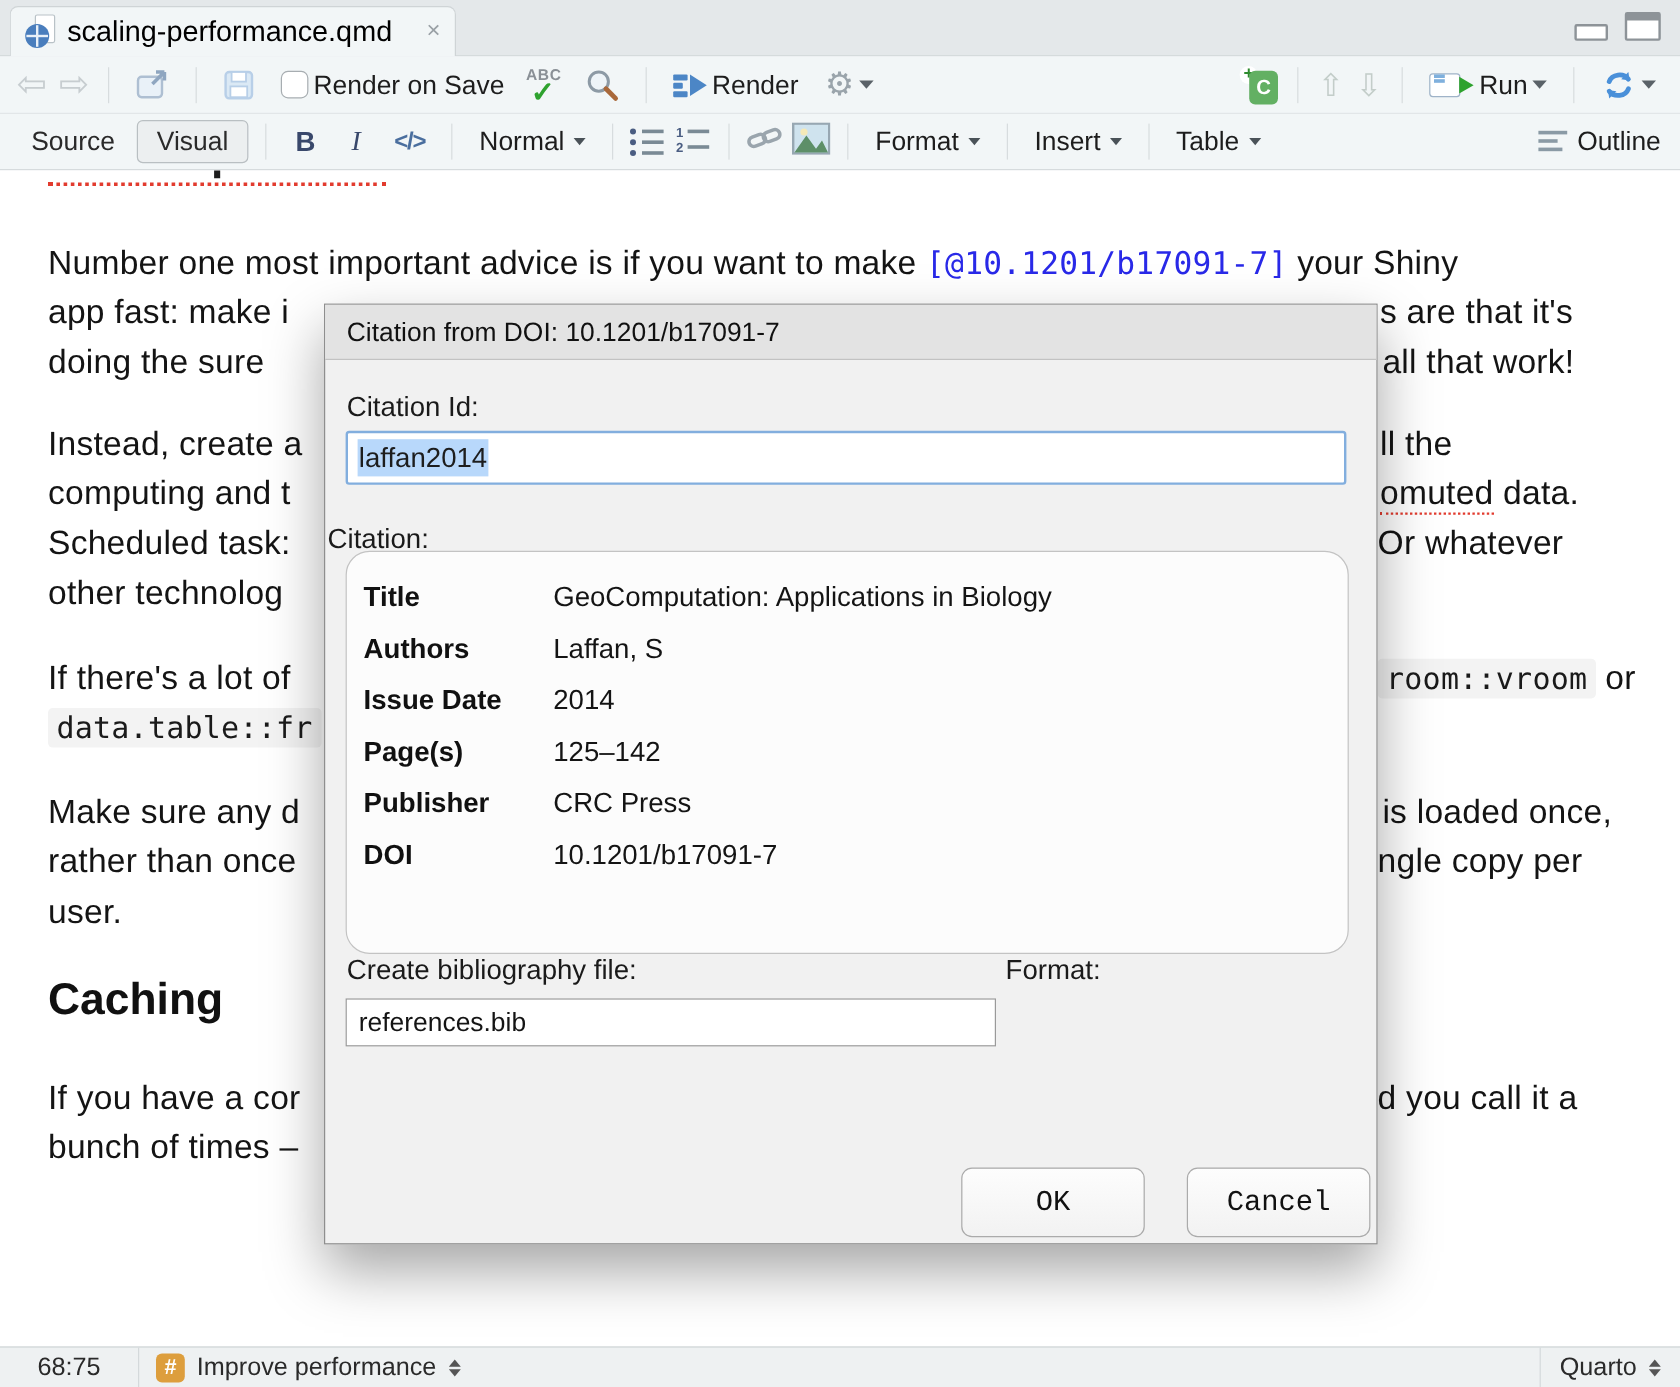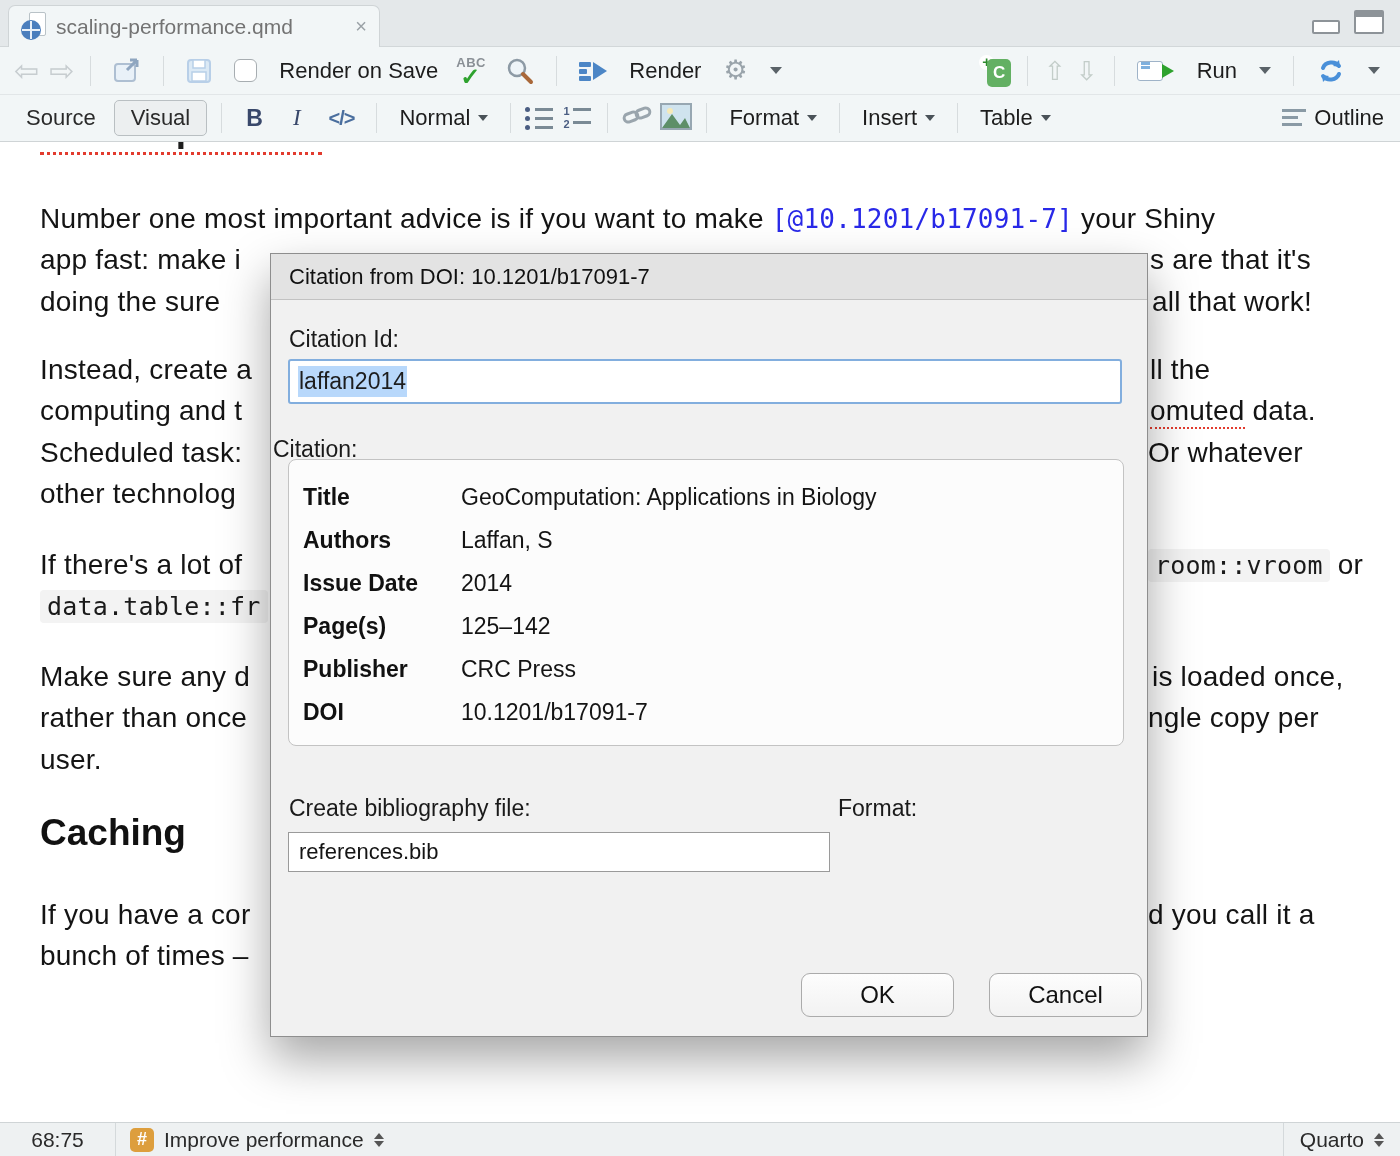--- a/index.html
+++ b/index.html
@@ -8,30 +8,30 @@
   .app { position:relative; width:1400px; height:1156px; background:#fff; overflow:hidden; }
 
   
   .tab-bar { position:absolute; left:0; top:0; width:1400px; height:47px; background:#e4e8ea; border-bottom:1px solid #d2d7d9; }
   .tab { position:absolute; left:8px; top:5px; width:372px; height:42px; background:#f2f6f7; border:1px solid #cfd4d6; border-bottom:none; border-radius:7px 7px 0 0; display:flex; align-items:center; padding:0 12px; gap:9px; }
   .qmd-icon { position:relative; width:26px; height:30px; flex:0 0 auto; }
   .qmd-icon .page { position:absolute; left:8px; top:0; width:17px; height:24px; background:#fff; border:1.5px solid #b9c2c7; border-radius:2px; }
   .qmd-icon .globe { position:absolute; left:0; top:8px; width:20px; height:20px; border-radius:50%; background:#4a7ebd; }
   .qmd-icon .globe::before { content:""; position:absolute; left:9px; top:1px; width:2px; height:18px; background:#e8f0f8; }
   .qmd-icon .globe::after { content:""; position:absolute; left:1px; top:9px; width:18px; height:2px; background:#e8f0f8; }
-  .tab-title { font-size:21px; color:#737373; white-space:nowrap; }
+  .tab-title { font-size:24px; color:#000000; white-space:nowrap; }
   .tab-close { margin-left:auto; font-size:20px; color:#9aa1a6; cursor:pointer; }
   .window-controls { position:absolute; right:16px; top:10px; display:flex; gap:14px; align-items:flex-end; }
   .win-min { width:28px; height:14px; border:2.5px solid #8d9398; border-radius:2px; background:#fff; }
   .win-max { width:30px; height:24px; border:2.5px solid #8d9398; border-radius:2px; background:#fff; border-top-width:7px; }
 
   
   .toolbar-main { position:absolute; left:0; top:47px; width:1400px; height:48px; background:#f2f6f7; border-bottom:1px solid #e2e6e8; display:flex; align-items:center; padding:0 14px; gap:10px; }
   .sep { width:1px; height:30px; background:#d7dcde; margin:0 6px; flex:0 0 auto; }
-  .tb-btn { display:flex; align-items:center; gap:22px; padding:4px 6px; border-radius:4px; cursor:pointer; }
+  .tb-btn { display:flex; align-items:center; gap:4px; padding:4px 6px; border-radius:4px; cursor:pointer; }
   .nav-arrow { font-size:30px; color:#c7cdd0; line-height:1; }
   .glyph-arrow { font-size:26px; color:#c3cdc9; line-height:1; }
   .tb-label { font-size:22px; color:#1d1d1d; }
   .checkbox { width:23px; height:23px; background:#fff; border:1.5px solid #a7adb1; border-radius:6px; }
   .gear { font-size:27px; color:#9aa4ab; line-height:1; }
   .caret { width:0; height:0; border-left:6px solid transparent; border-right:6px solid transparent; border-top:7px solid #5a6268; }
   .spell { position:relative; width:36px; height:32px; }
   .spell .abc { position:absolute; left:2px; top:0; font-size:13px; font-weight:bold; color:#8a9096; letter-spacing:0.5px; }
   .spell .chk { position:absolute; left:6px; top:8px; font-size:24px; color:#2ea22e; font-weight:bold; }
   .chunk-icon { position:relative; width:32px; height:32px; }
@@ -76,30 +76,30 @@
   .mono-cite { font-family:"DejaVu Sans Mono", monospace; color:#2929e8; font-size:26px; }
   .code { font-family:"DejaVu Sans Mono", monospace; font-size:25px; background:#f3f3f3; border-radius:4px; padding:2px 7px; color:#1a1a1a; }
   .squiggle { border-bottom:2px dotted #e23b2e; padding-bottom:1px; }
 
   
   .dialog { position:absolute; left:270px; top:253px; width:878px; height:784px; background:#f1f1f1; border:1px solid #8e8e8e; box-shadow:0 22px 45px rgba(0,0,0,0.35); z-index:10; }
   .dlg-title { position:absolute; left:0; top:0; width:100%; height:46px; background:#e3e3e3; border-bottom:1px solid #c2c2c2; font-size:22px; color:#111; line-height:46px; padding-left:18px; }
   .dlg-label { position:absolute; font-size:23px; color:#1a1a1a; }
   .id-input { position:absolute; left:17px; top:105px; width:834px; height:45px; background:#fff; border:2.5px solid #82aede; border-radius:3px; display:flex; align-items:center; padding-left:8px; font-size:23px; cursor:text; }
   .id-input .sel { background:#b8d8fb; padding:2px 1px; }
-  .cite-panel { position:absolute; left:17px; top:205px; width:836px; height:287px; background:#fcfcfc; border:1px solid #c3c3c3; border-radius:8px; padding:16px 14px; }
+  .cite-panel { position:absolute; left:17px; top:205px; width:836px; height:336px; background:#fcfcfc; border:1px solid #c3c3c3; border-radius:20px; padding:16px 14px; }
   .cite-row { display:flex; height:43px; align-items:center; }
   .cite-row .cl { width:158px; font-weight:bold; font-size:23px; color:#111; }
   .cite-row .cv { font-size:23px; color:#141414; }
   .bib-input { position:absolute; left:17px; top:578px; width:542px; height:40px; background:#fff; border:1px solid #9a9a9a; font-size:22px; padding-left:10px; font-family:"Liberation Sans", sans-serif; color:#141414; }
   .fmt-select { position:absolute; left:567px; top:578px; width:284px; height:40px; background:#fff; border:1px solid #b2b2b2; border-radius:7px; display:flex; align-items:center; padding:0 14px; font-size:22px; cursor:pointer; }
   .mini-arrows { margin-left:auto; display:flex; flex-direction:column; gap:3px; align-items:center; }
   .mini-arrows .up { width:0; height:0; border-left:6px solid transparent; border-right:6px solid transparent; border-bottom:8px solid #333; }
   .mini-arrows .dn { width:0; height:0; border-left:6px solid transparent; border-right:6px solid transparent; border-top:8px solid #333; }
-  .dlg-btn { position:absolute; top:719px; width:153px; height:44px; background:linear-gradient(#fdfdfd,#f2f2f2); border:1px solid #ababab; border-radius:9px; font-size:24px; color:#111; font-family:Liberation Sans, sans-serif; cursor:pointer; }
+  .dlg-btn { position:absolute; top:719px; width:153px; height:58px; background:linear-gradient(#fdfdfd,#f2f2f2); border:1px solid #ababab; border-radius:9px; font-size:24px; color:#111; font-family:Liberation Mono, monospace; cursor:pointer; }
   .btn-ok { left:530px; }
   .btn-cancel { left:718px; }
 
   
   .status-bar { position:absolute; left:0; top:1122px; width:1400px; height:34px; background:#eef1f2; border-top:1px solid #cfd4d6; display:flex; align-items:stretch; font-size:21px; color:#2a2a2a; }
   .pos-box { width:116px; display:flex; align-items:center; justify-content:center; border-right:1px solid #d4d9db; }
   .section-box { display:flex; align-items:center; gap:10px; padding:0 14px; cursor:pointer; }
   .hash-icon { width:24px; height:24px; background:#dd9e3d; border-radius:5px; color:#fff; font-weight:bold; font-size:18px; display:flex; align-items:center; justify-content:center; }
   .tiny-arrows { display:flex; flex-direction:column; gap:2px; }
   .tiny-arrows .up { width:0; height:0; border-left:5px solid transparent; border-right:5px solid transparent; border-bottom:6px solid #555; }

